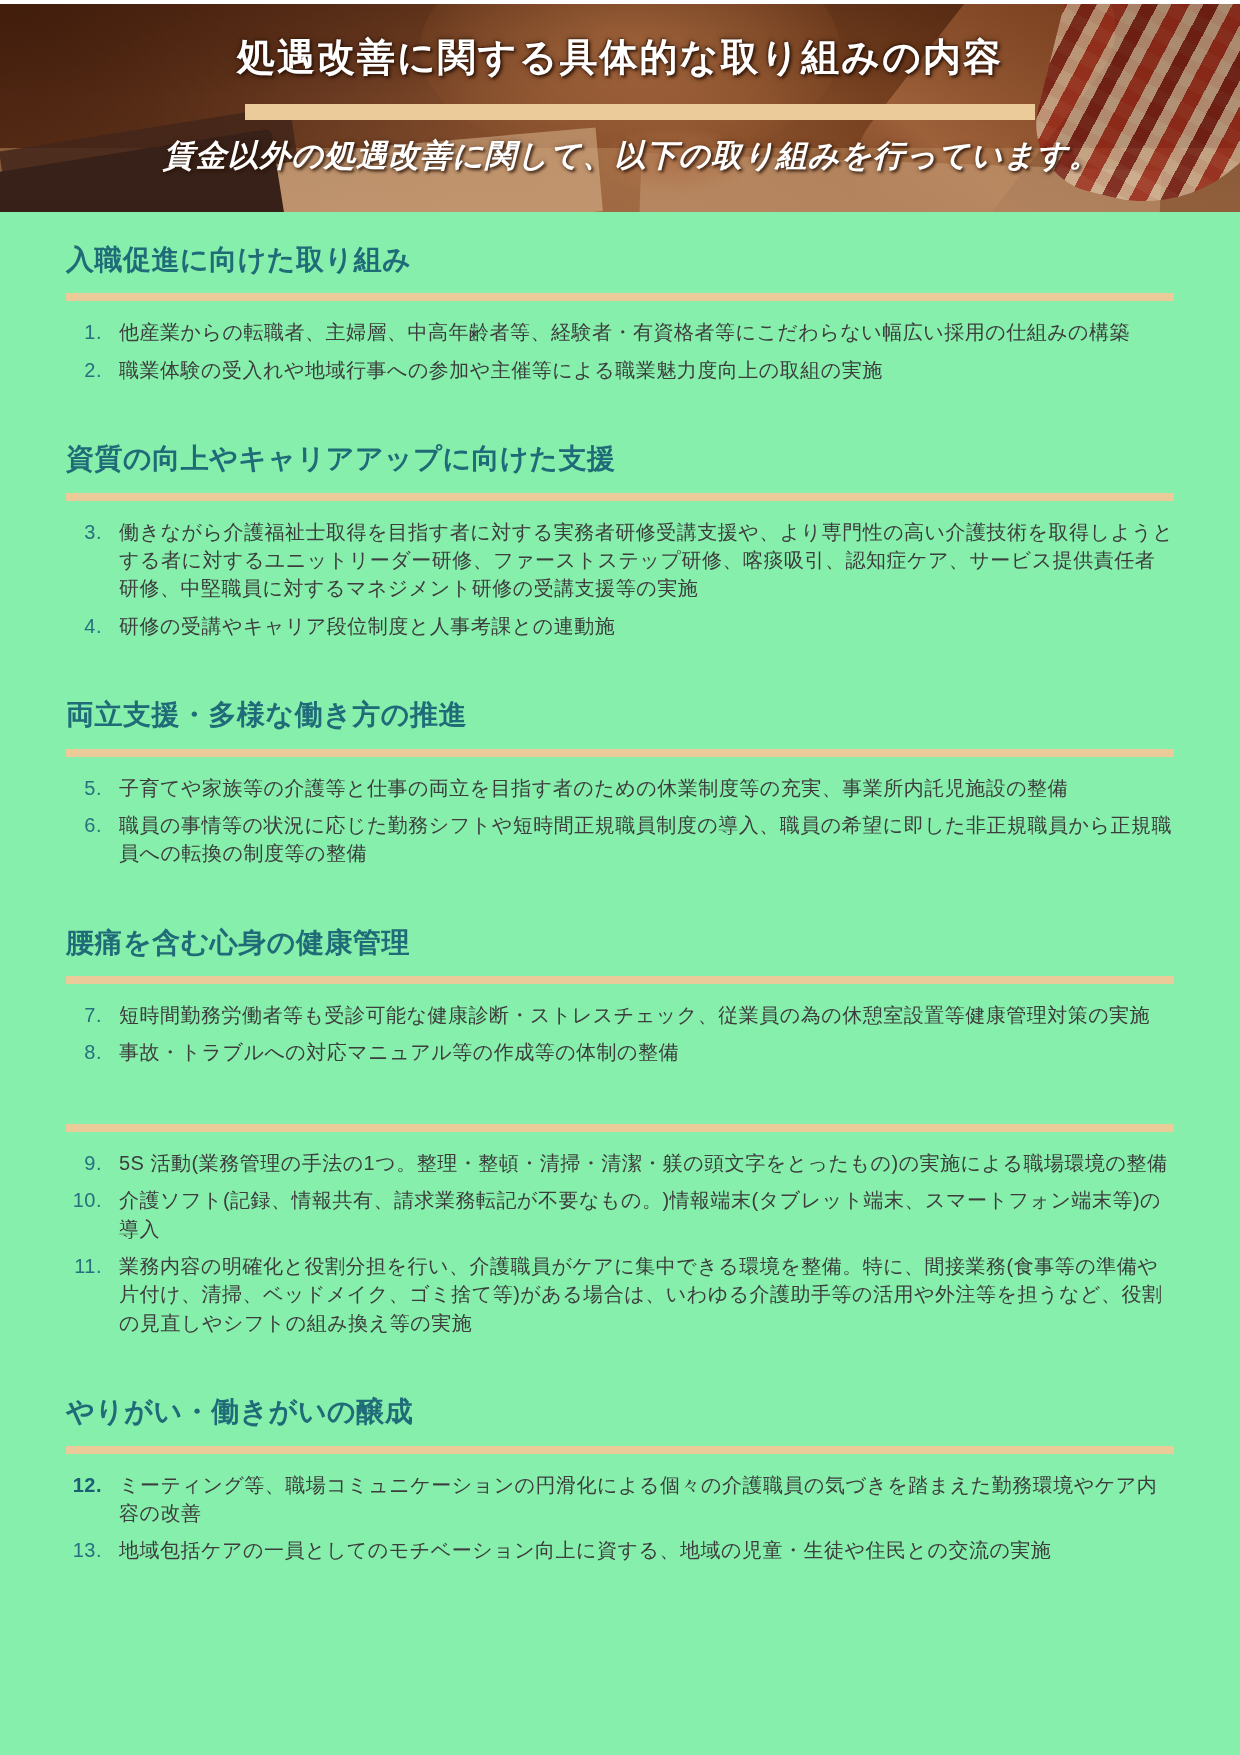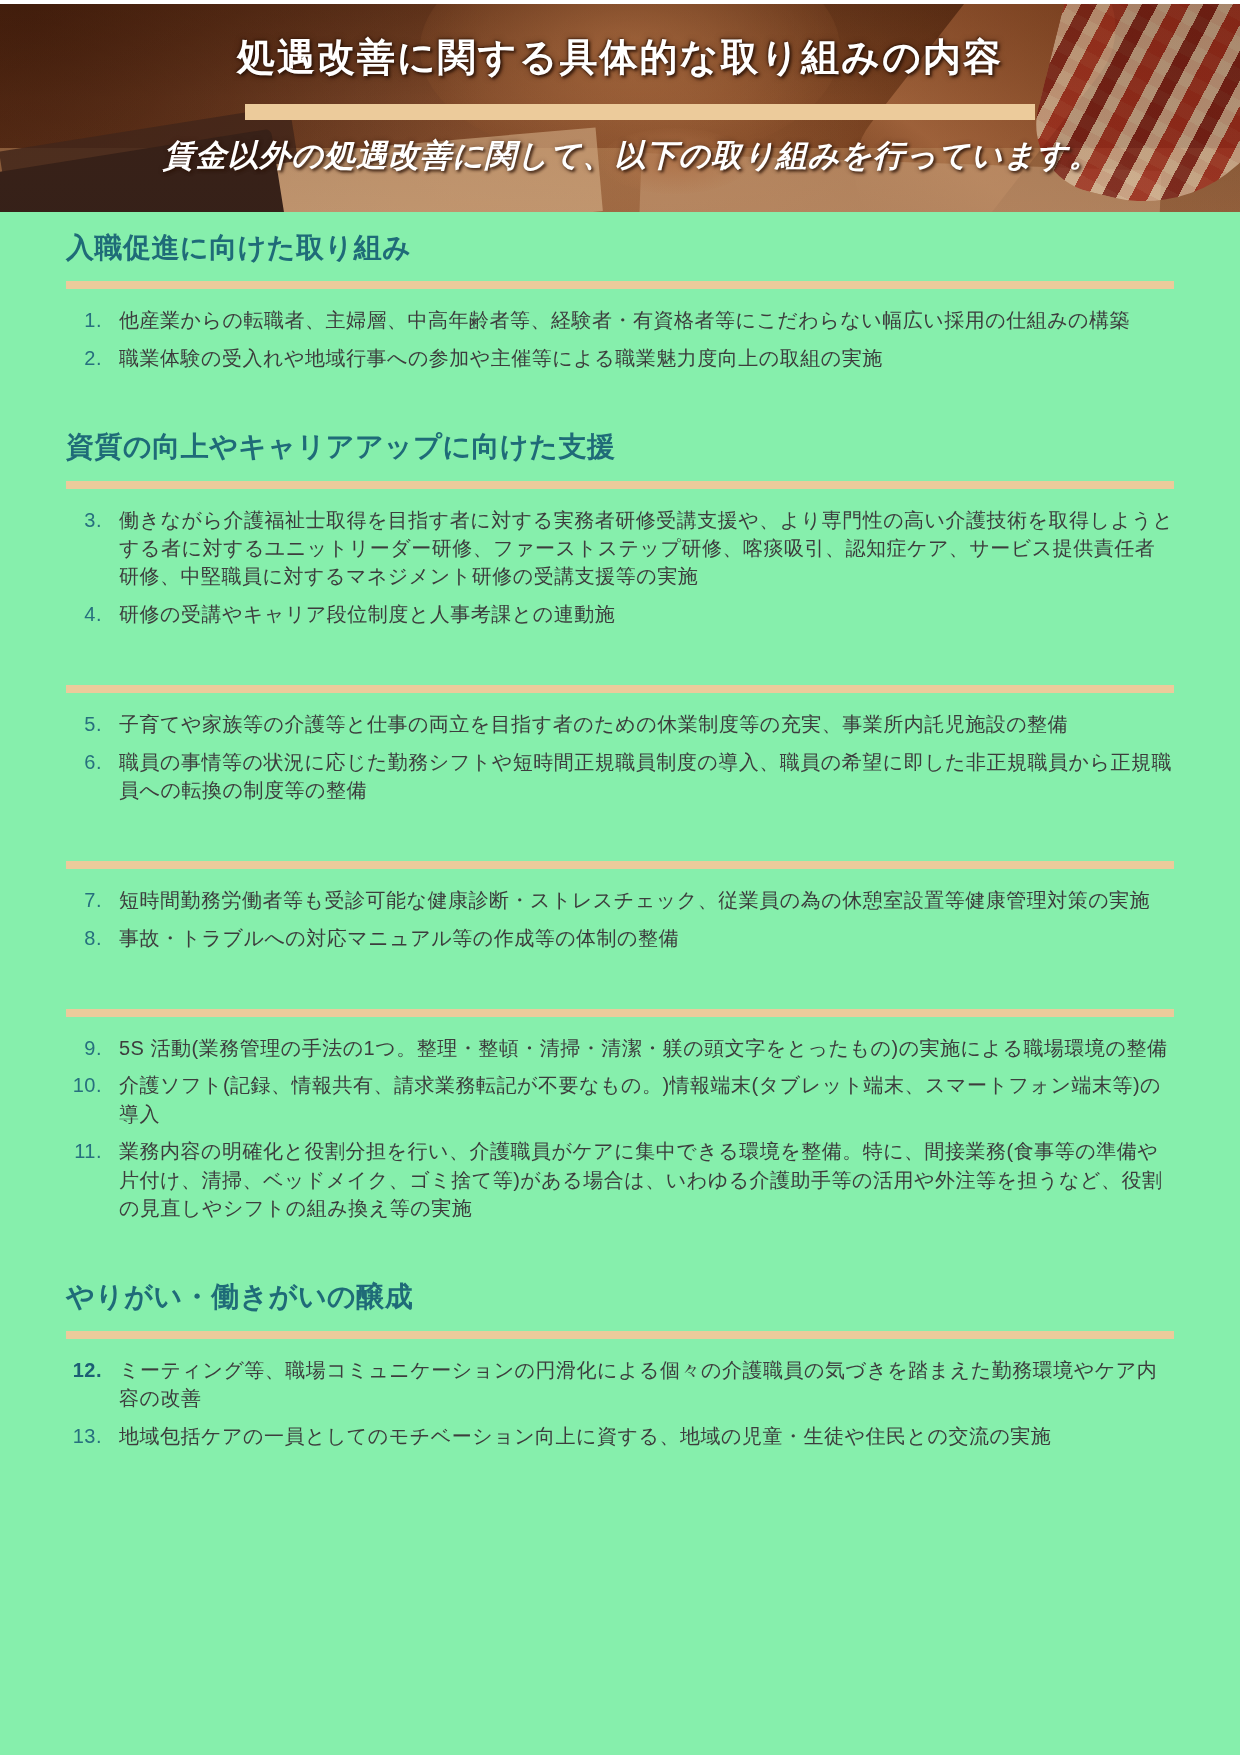--- a/index.html
+++ b/index.html
@@ -97,21 +97,21 @@
     color:#ffffff;
     font-size:31px;
     font-style:italic;
     font-weight:600;
     letter-spacing:1px;
     text-shadow:2px 2px 3px rgba(45,20,8,.85), 0 0 5px rgba(45,20,8,.45);
     z-index:3;
   }
 
   
-  .content{padding:18px 66px 0 66px;}
+  .content{padding:30px 66px 0 66px;}
   .section{margin-top:57px;}
   .section:first-child{margin-top:0;}
   .section-heading{
     margin:0;
     color:#1f6b78;
     font-size:28px;
     font-weight:bold;
     letter-spacing:.5px;
     line-height:1.3;
   }
@@ -186,35 +186,37 @@
   </li>
 
   <li class="item">
     <span class="item-num">4.</span>
     <span class="item-text">研修の受講やキャリア段位制度と人事考課との連動施</span>
   </li>
 </ol>
   </section>
 
   <section class="section">
+    <h2 class="section-heading">両立支援・多様な働き方の推進</h2>
     <div class="section-rule"></div>
     <ol class="item-list">
   <li class="item">
     <span class="item-num">5.</span>
     <span class="item-text">子育てや家族等の介護等と仕事の両立を目指す者のための休業制度等の充実、事業所内託児施設の整備</span>
   </li>
 
   <li class="item">
     <span class="item-num">6.</span>
     <span class="item-text">職員の事情等の状況に応じた勤務シフトや短時間正規職員制度の導入、職員の希望に即した非正規職員から正規職員への転換の制度等の整備</span>
   </li>
 </ol>
   </section>
 
   <section class="section">
+    <h2 class="section-heading">腰痛を含む心身の健康管理</h2>
     <div class="section-rule"></div>
     <ol class="item-list">
   <li class="item">
     <span class="item-num">7.</span>
     <span class="item-text">短時間勤務労働者等も受診可能な健康診断・ストレスチェック、従業員の為の休憩室設置等健康管理対策の実施</span>
   </li>
 
   <li class="item">
     <span class="item-num">8.</span>
     <span class="item-text">事故・トラブルへの対応マニュアル等の作成等の体制の整備</span>

